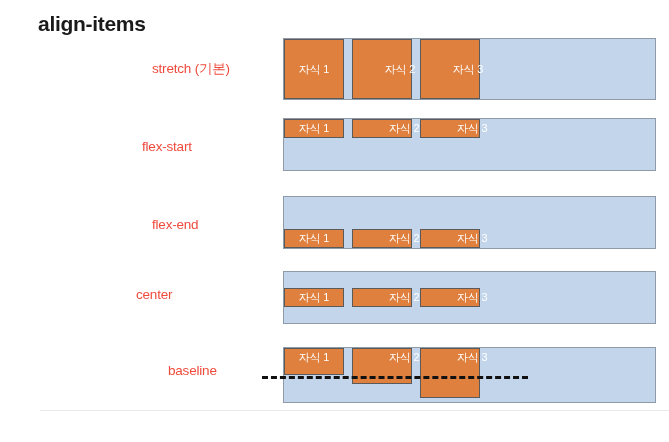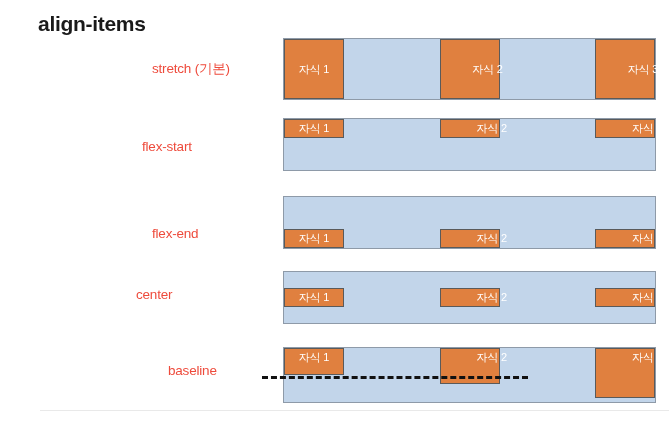--- a/index.html
+++ b/index.html
@@ -48,21 +48,20 @@
   
   .flex-container {
     position: absolute;
     left: 283px;
     width: 373px;
     box-sizing: border-box;
     background: #c2d5ea;
     border: 1px solid #8e9aa8;
     display: flex;
     flex-direction: row;
-    justify-content: space-between;
   }
 
   
   .flex-container .item + .item { margin-left: 8px; padding-left: 36px; }
 
   
   .align-stretch   { align-items: stretch; }
   .align-flexstart { align-items: flex-start; }
   .align-flexend   { align-items: flex-end; }
   .align-center    { align-items: center; }
@@ -136,21 +135,21 @@
   </div>
 
   <div class="row-label" style="left:142px; top:139px;">flex-start</div>
 
   <div class="flex-container align-flexstart" style="top:118px; height:53px;">
     <div class="item small">자식 1</div>
     <div class="item small">자식 2</div>
     <div class="item small">자식 3</div>
   </div>
 
-  <div class="row-label" style="left:152px; top:226px;">flex-end</div>
+  <div class="row-label" style="left:152px; top:217px;">flex-end</div>
 
   <div class="flex-container align-flexend" style="top:196px; height:53px;">
     <div class="item small">자식 1</div>
     <div class="item small">자식 2</div>
     <div class="item small">자식 3</div>
   </div>
 
   <div class="row-label" style="left:136px; top:287px;">center</div>
 
   <div class="flex-container align-center" style="top:271px; height:53px;">

